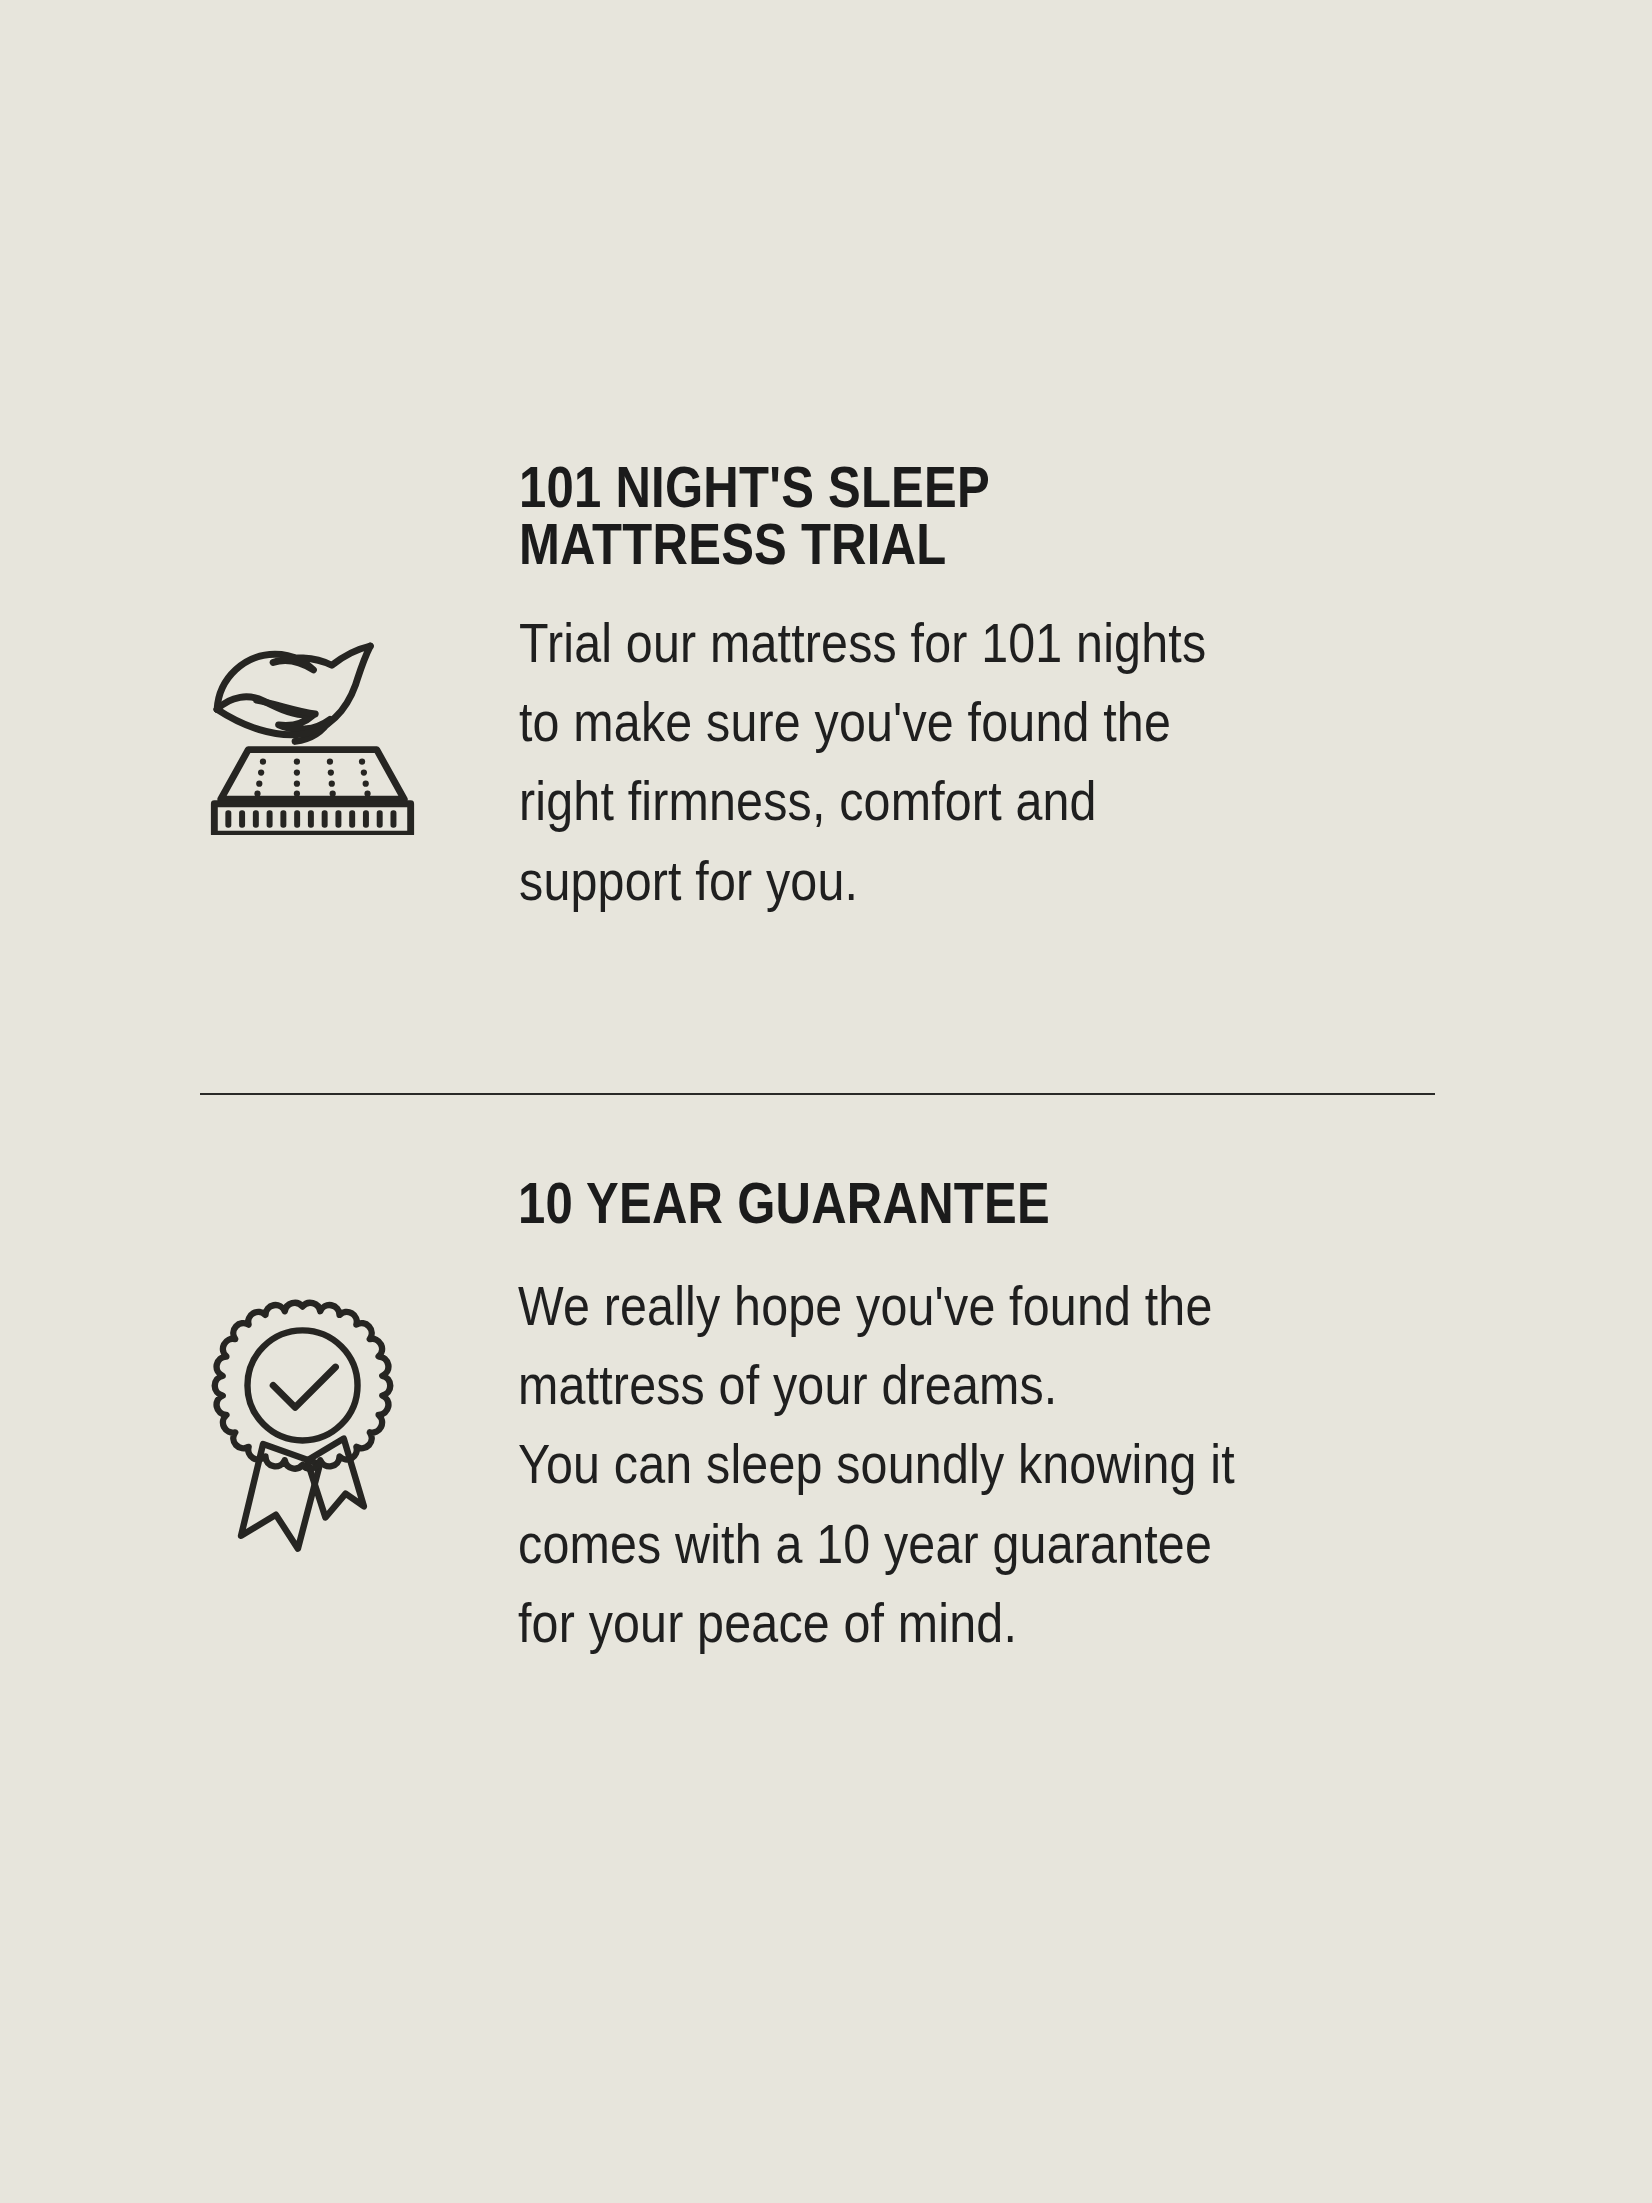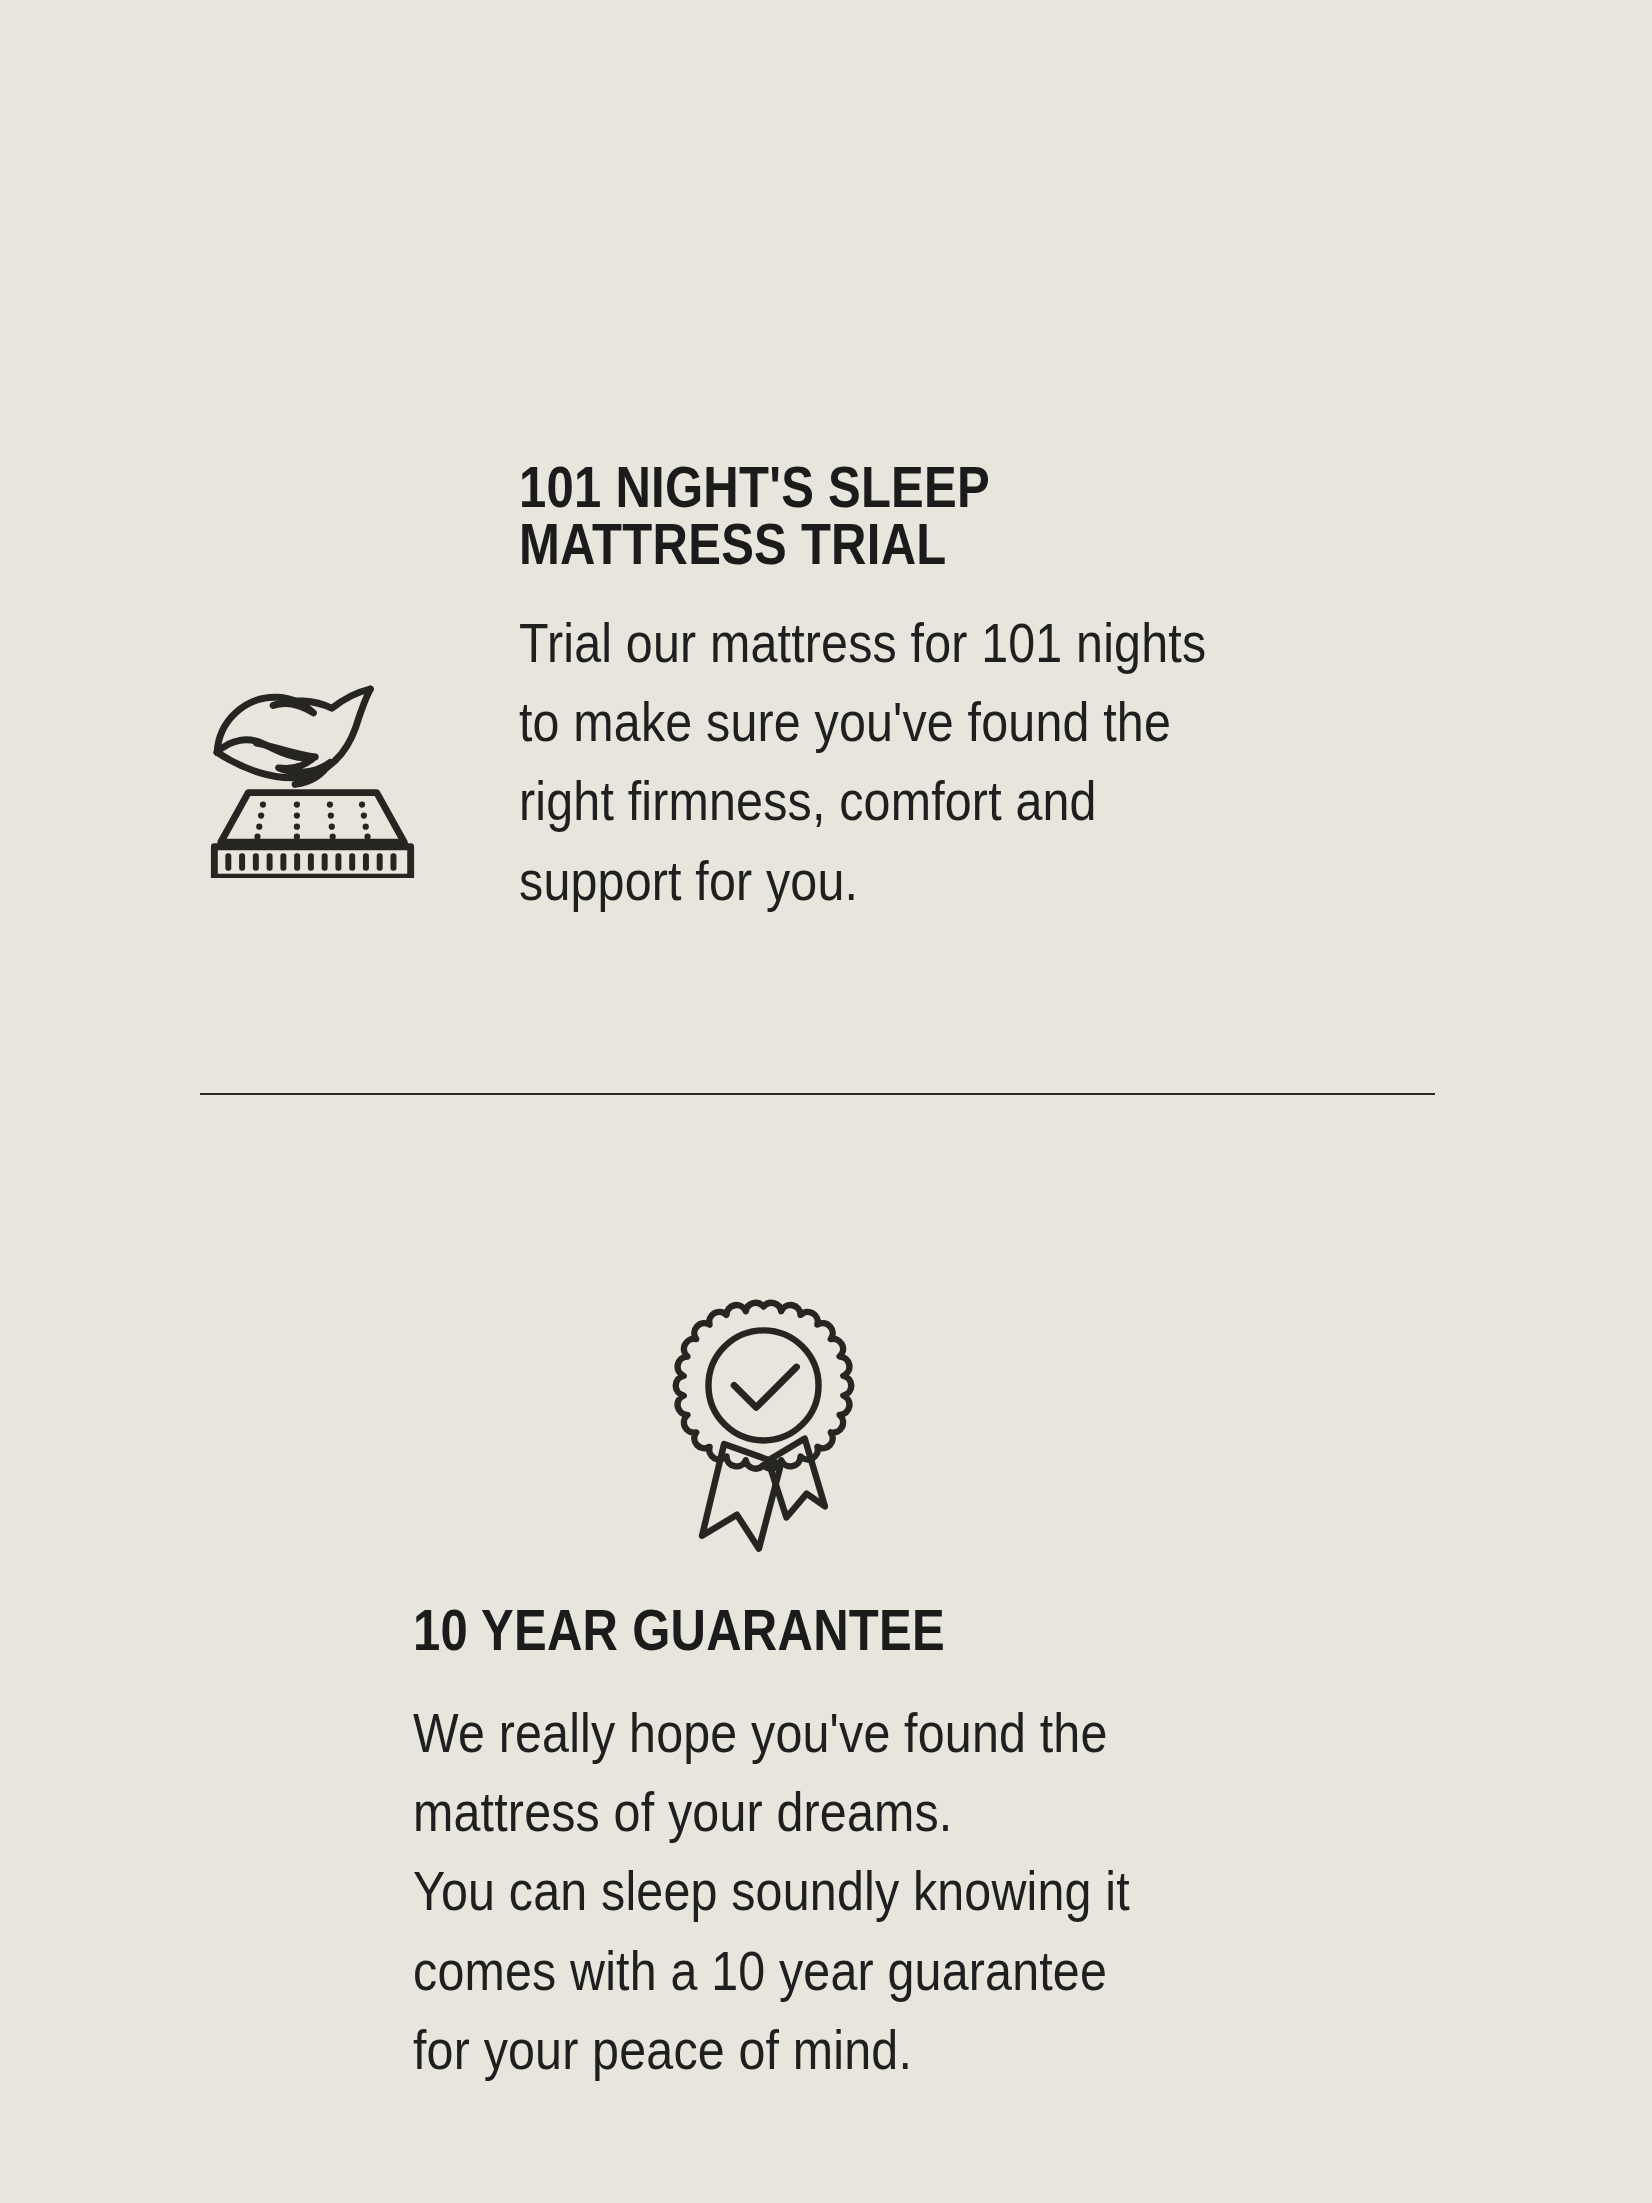--- a/index.html
+++ b/index.html
@@ -17,34 +17,33 @@
   .page {
     position: relative;
     width: 1653px;
     height: 2204px;
     background: #e7e5dc;
   }
 
   .feature-block {
     position: absolute;
     display: flex;
-    align-items: center;
+    align-items: flex-start;
   }
 
   #block-trial {
     left: 200px;
     top: 459px;
     width: 1240px;
   }
 
   #block-guarantee {
     left: 200px;
     top: 1175px;
     width: 1240px;
-    flex-direction: column;
   }
 
   .icon-cell {
     width: 312px;
     flex: 0 0 312px;
     display: flex;
     justify-content: flex-start;
     align-items: flex-start;
   }
 

